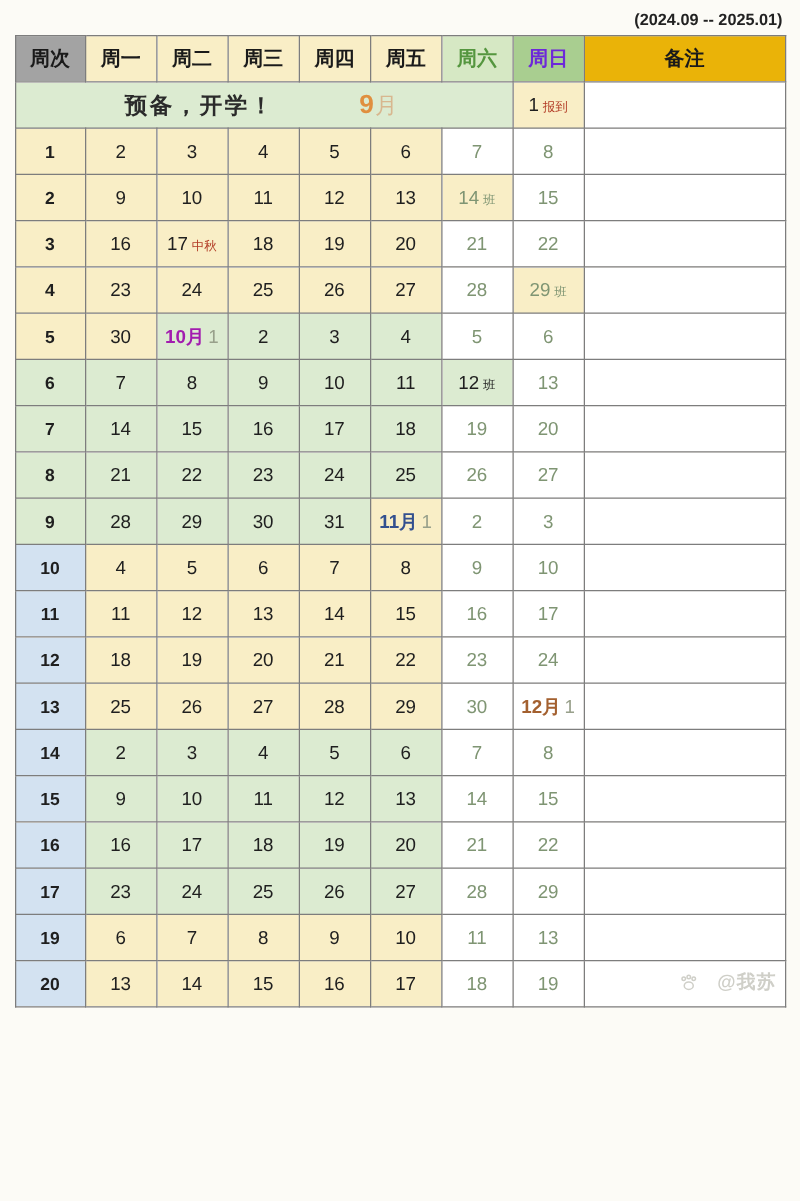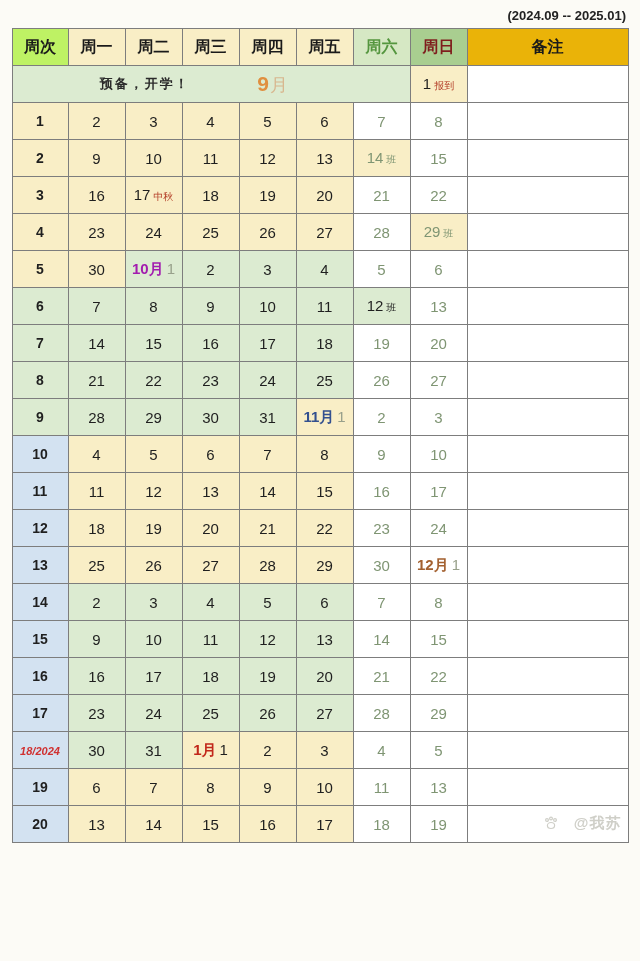--- a/index.html
+++ b/index.html
@@ -39,24 +39,24 @@
   th, td {
     border: 1px solid #7d7d7d;
     height: 37px;
     text-align: center;
     vertical-align: middle;
     font-size: 15px;
     overflow: hidden;
     white-space: nowrap;
   }
   th { font-size: 16px; font-weight: 700; color: #1a1a1a; }
-  .h-weeknum { background: #bef264; margin-left: 44px; }
+  .h-weeknum { background: #a3a3a3; margin-left: 44px; }
   .h-day     { background: #f9eec6; }
   .h-sat     { background: #d6e8c4; color: #55963f; }
-  .h-sun     { background: #a9ce90; color: #7f1d1d; font-family: Liberation Mono, monospace; }
+  .h-sun     { background: #a9ce90; color: #6d28d9; font-family: Liberation Mono, monospace; }
   .h-notes   { background: #eab308; }
   .bg-y { background: #f9eec6; }
   .bg-g { background: #dcebd1; }
   .bg-b { background: #d3e2f1; }
   .bg-w { background: #ffffff; }
   .wn { font-weight: 700; font-size: 14px; }
   .c-ink { color: #1f1f1f; }
   .c-wk  { color: #7f9573; }
   .c-dred{ color: #b23b25; }
   .c-red { color: #c2271b; font-weight: 700; }
@@ -67,21 +67,21 @@
   .c-hand{ color: #d03030; font-weight: 700; font-style: italic; font-size: 11px; }
   td span + span { margin-left: 3px; }
   .sm { font-size: 10px; }
   
   .banner {
     text-align: left;
   }
   .banner-inner { display: flex; align-items: center; }
   .banner-note {
     margin-left: 22%;
-    font-size: 13px;
+    font-size: 18px;
     font-weight: 700;
     color: #2a2a2a;
     letter-spacing: 2px;
   }
   .banner-month { margin-left: 17%; }
   .banner-month .num { font-size: 21px; font-weight: 700; color: #e08f3f; }
   .banner-month .yue { font-size: 18px; color: #d8b78f; margin-left: 1px; }
   
   .wm-cell { text-align: right; padding-right: 6px; }
   .watermark {
@@ -309,31 +309,20 @@
         </tr>
         <tr>
           <td class="bg-b wn"><span class="c-ink">17</span></td>
           <td class="bg-g"><span class="c-ink">23</span></td>
           <td class="bg-g"><span class="c-ink">24</span></td>
           <td class="bg-g"><span class="c-ink">25</span></td>
           <td class="bg-g"><span class="c-ink">26</span></td>
           <td class="bg-g"><span class="c-ink">27</span></td>
           <td class="bg-w"><span class="c-wk">28</span></td>
           <td class="bg-w"><span class="c-wk">29</span></td>
-          <td class="bg-w"></td>
-        </tr>
-        <tr>
-          <td class="bg-b wn"><span class="c-hand">18/2024</span></td>
-          <td class="bg-g"><span class="c-ink">30</span></td>
-          <td class="bg-g"><span class="c-ink">31</span></td>
-          <td class="bg-y"><span class="c-red">1月</span><span class="c-ink">1</span></td>
-          <td class="bg-y"><span class="c-ink">2</span></td>
-          <td class="bg-y"><span class="c-ink">3</span></td>
-          <td class="bg-w"><span class="c-wk">4</span></td>
-          <td class="bg-w"><span class="c-wk">5</span></td>
           <td class="bg-w"></td>
         </tr>
         <tr>
           <td class="bg-b wn"><span class="c-ink">19</span></td>
           <td class="bg-y"><span class="c-ink">6</span></td>
           <td class="bg-y"><span class="c-ink">7</span></td>
           <td class="bg-y"><span class="c-ink">8</span></td>
           <td class="bg-y"><span class="c-ink">9</span></td>
           <td class="bg-y"><span class="c-ink">10</span></td>
           <td class="bg-w"><span class="c-wk">11</span></td>

